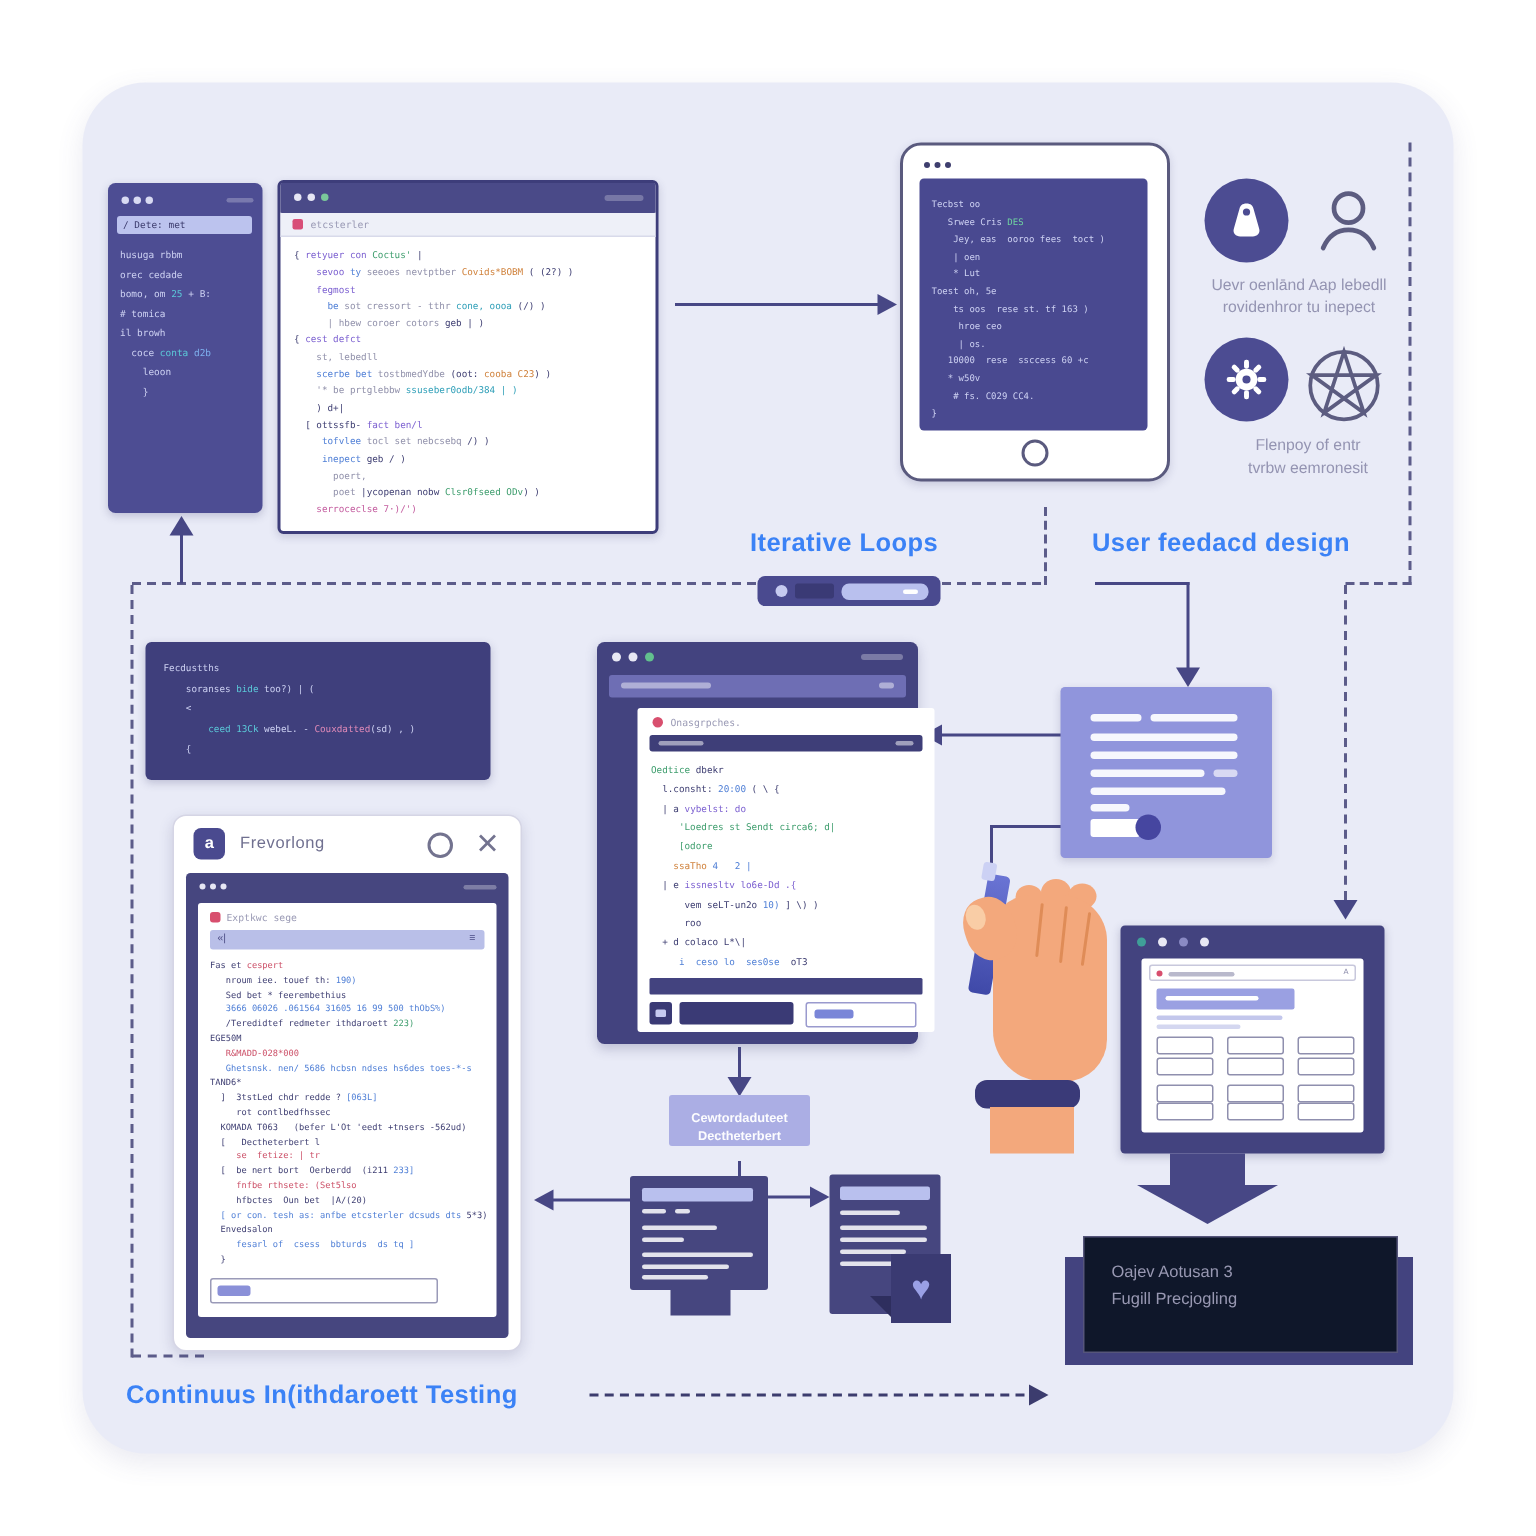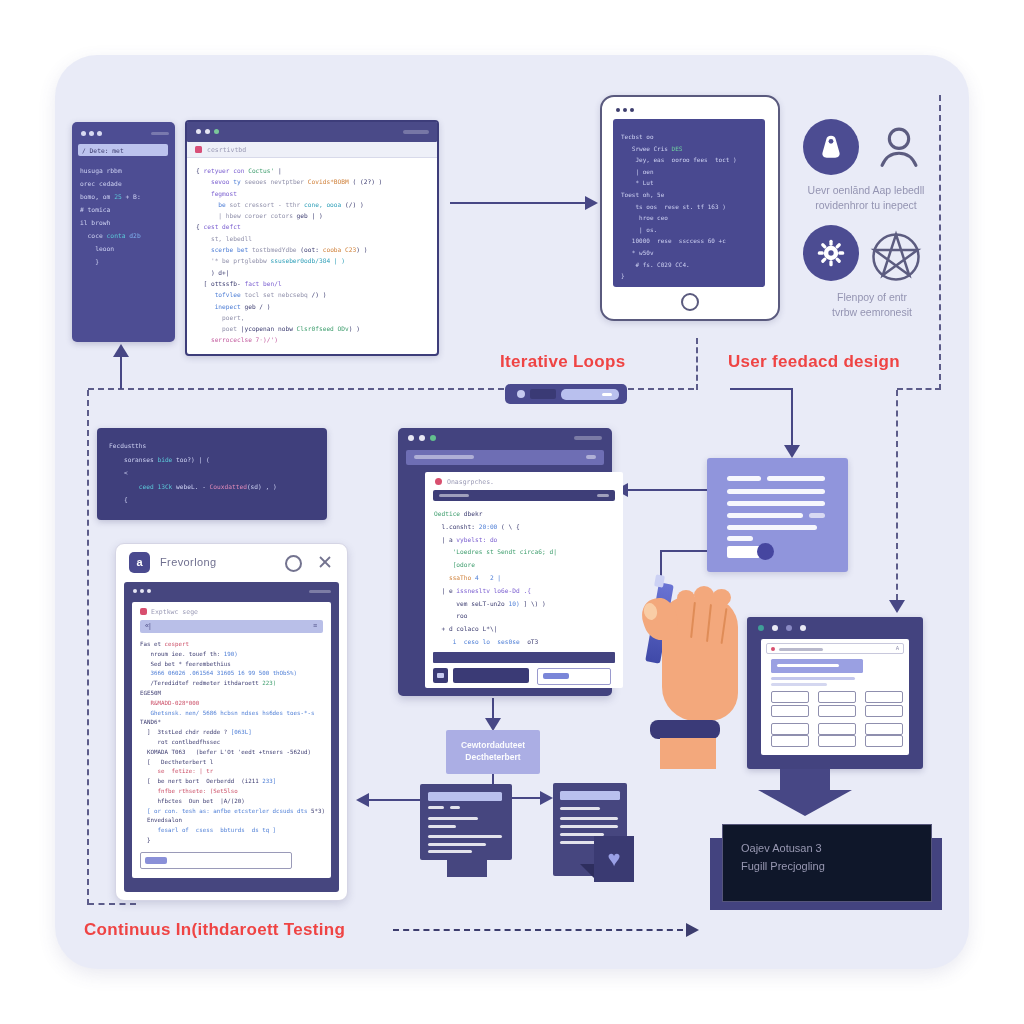--- a/index.html
+++ b/index.html
@@ -11,21 +11,21 @@
   
   .ln{position:absolute;background:#474785;}
   .dh{position:absolute;border-top:2px dashed #5c5c8a;}
   .dv{position:absolute;border-left:2px dashed #5c5c8a;}
   .ah{position:absolute;width:0;height:0;}
   .ah.r{border-top:7px solid transparent;border-bottom:7px solid transparent;border-left:13px solid #474785;}
   .ah.l{border-top:7px solid transparent;border-bottom:7px solid transparent;border-right:13px solid #474785;}
   .ah.d{border-left:8px solid transparent;border-right:8px solid transparent;border-top:13px solid #474785;}
   .ah.u{border-left:8px solid transparent;border-right:8px solid transparent;border-bottom:13px solid #474785;}
   
-  .biglabel{font-weight:bold;font-size:17px;color:#ef4444;letter-spacing:.3px;white-space:nowrap;}
+  .biglabel{font-weight:bold;font-size:17px;color:#3b82f6;letter-spacing:.3px;white-space:nowrap;}
   .cap{font-size:10.5px;color:#9494b2;text-align:center;line-height:15px;}
   .code{font-family:"DejaVu Sans Mono",monospace;white-space:pre;overflow:hidden;}
   .code-line{white-space:pre;}
   .tk-d{color:#3e3e72}.tk-p{color:#7b5fd0}.tk-g{color:#3f9e6e}.tk-b{color:#4f7fd6}
   .tk-o{color:#d0823c}.tk-t{color:#2f9fb8}.tk-r{color:#cc5068}.tk-pk{color:#c35b9e}
   .tk-gr{color:#9191ab}.tk-lg{color:#cdd1f2}.tk-tl{color:#5bc8d8}.tk-b2{color:#7fb2f0}
   .tk-g2{color:#6fd2a0}.tk-pk2{color:#e08ab8}
   .dot{position:absolute;border-radius:50%;}
   .deco{position:absolute;border-radius:2px;}
   .gcell{position:absolute;width:36px;height:10px;border:1.2px solid #8f8fae;background:#fff;border-radius:2px;}
@@ -87,21 +87,21 @@
 
   <div class="abs" style="left:185px;top:120px;width:250px;height:232px;background:#fff;border:2.5px solid #3d3d7a;border-radius:4px;box-shadow:0 2px 6px rgba(60,60,110,.2);">
     <div class="abs" style="left:0;top:0;width:100%;height:20px;background:#4a4a88;border-radius:1px;">
       <div class="dot" style="left:9px;top:7px;width:5px;height:5px;background:#e6e6f4;"></div>
       <div class="dot" style="left:18px;top:7px;width:5px;height:5px;background:#e6e6f4;"></div>
       <div class="dot" style="left:27px;top:7px;width:5px;height:5px;background:#7ac89a;"></div>
       <div class="deco" style="right:8px;top:8px;width:26px;height:4px;background:rgba(255,255,255,.25);"></div>
     </div>
     <div class="abs" style="left:0;top:20px;width:100%;height:15px;background:#eef0f8;border-bottom:1px solid #d8daea;">
       <div class="deco" style="left:8px;top:4px;width:7px;height:7px;background:#d84f78;border-radius:1.5px;"></div>
-      <div class="abs" style="left:20px;top:4px;font-size:6.5px;color:#9a9ab5;font-family:'DejaVu Sans Mono',monospace;">cesrtivtbd</div>
+      <div class="abs" style="left:20px;top:4px;font-size:6.5px;color:#9a9ab5;font-family:'DejaVu Sans Mono',monospace;">etcsterler</div>
     </div>
     <div class="code abs" style="left:9px;top:43px;width:232px;font-size:6.2px;line-height:11.3px;"><div class="code-line"><span class="tk-d">{ </span><span class="tk-p">retyuer con </span><span class="tk-g">Coctus' </span><span class="tk-d">|</span></div><div class="code-line"><span class="tk-p">    sevoo </span><span class="tk-b">ty </span><span class="tk-gr">seeoes nevtptber </span><span class="tk-o">Covids*BOBM </span><span class="tk-d">( (2?) )</span></div><div class="code-line"><span class="tk-p">    fegmost</span></div><div class="code-line"><span class="tk-b">      be </span><span class="tk-gr">sot cressort - tthr </span><span class="tk-t">cone, oooa </span><span class="tk-d">(/) )</span></div><div class="code-line"><span class="tk-gr">      | hbew coroer cotors </span><span class="tk-d">geb | )</span></div><div class="code-line"><span class="tk-d">{ </span><span class="tk-p">cest defct</span></div><div class="code-line"><span class="tk-gr">    st, lebedll</span></div><div class="code-line"><span class="tk-b">    scerbe bet </span><span class="tk-gr">tostbmedYdbe </span><span class="tk-d">(oot: </span><span class="tk-o">cooba C23</span><span class="tk-d">) )</span></div><div class="code-line"><span class="tk-gr">    '* be prtglebbw </span><span class="tk-t">ssuseber0odb/384 | )</span></div><div class="code-line"><span class="tk-d">    ) d+|</span></div><div class="code-line"><span class="tk-d">  [ ottssfb- </span><span class="tk-p">fact ben/l</span></div><div class="code-line"><span class="tk-b">     tofvlee </span><span class="tk-gr">tocl set nebcsebq </span><span class="tk-d">/) )</span></div><div class="code-line"><span class="tk-b">     inepect </span><span class="tk-d">geb / )</span></div><div class="code-line"><span class="tk-gr">       poert,</span></div><div class="code-line"><span class="tk-gr">       poet </span><span class="tk-d">|ycopenan nobw </span><span class="tk-g">Clsr0fseed ODv</span><span class="tk-d">) )</span></div><div class="code-line"><span class="tk-pk">    serroceclse </span><span class="tk-pk">7·)/')</span></div></div>
   </div>
 
   <div class="abs" style="left:600px;top:95px;width:176px;height:222px;background:#fff;border:2px solid #5a5a7e;border-radius:14px;box-shadow:0 2px 6px rgba(60,60,110,.18);">
     <div class="dot" style="left:14px;top:11px;width:4px;height:4px;background:#3e3e6e;"></div>
     <div class="dot" style="left:21px;top:11px;width:4px;height:4px;background:#3e3e6e;"></div>
     <div class="dot" style="left:28px;top:11px;width:4px;height:4px;background:#3e3e6e;"></div>
     <div class="abs" style="left:11px;top:22px;width:152px;height:168px;background:#494990;border-radius:3px;">
       <div class="code abs" style="left:8px;top:12px;width:138px;font-size:6px;line-height:11.6px;"><div class="code-line"><span class="tk-lg">Tecbst oo</span></div><div class="code-line"><span class="tk-lg">   Srwee Cris </span><span class="tk-g2">DES</span></div><div class="code-line"><span class="tk-lg">    Jey, eas  ooroo fees  toct )</span></div><div class="code-line"><span class="tk-lg">    | oen</span></div><div class="code-line"><span class="tk-lg">    * Lut</span></div><div class="code-line"><span class="tk-lg">Toest oh, 5e</span></div><div class="code-line"><span class="tk-lg">    ts oos  rese st. tf 163 )</span></div><div class="code-line"><span class="tk-lg">     hroe ceo</span></div><div class="code-line"><span class="tk-lg">     | os.</span></div><div class="code-line"><span class="tk-lg">   10000  rese  ssccess 60 +c</span></div><div class="code-line"><span class="tk-lg">   * w50v</span></div><div class="code-line"><span class="tk-lg">    # fs. C029 CC4.</span></div><div class="code-line"><span class="tk-lg">}</span></div></div>
@@ -216,21 +216,21 @@
       <div class="abs" style="left:8px;top:196px;width:15px;height:15px;background:#3a3a75;border-radius:2px;">
         <div class="deco" style="left:4px;top:5px;width:7px;height:5px;background:#c6caf0;border-radius:1px;"></div>
       </div>
       <div class="abs" style="left:28px;top:196px;width:76px;height:15px;background:#3a3a75;border-radius:2px;"></div>
       <div class="abs" style="left:112px;top:196px;width:72px;height:15px;background:#fff;border:1px solid #9a9ace;border-radius:2px;">
         <div class="deco" style="left:5px;top:4px;width:26px;height:6px;background:#7a86d8;"></div>
       </div>
     </div>
   </div>
 
-  <div class="abs" style="left:446px;top:730px;width:94px;height:44px;background:#abaee4;border-radius:2px;text-align:center;color:rgba(255,255,255,.96);font-size:8.5px;font-weight:bold;line-height:11.5px;padding-top:10px;box-sizing:border-box;">
+  <div class="abs" style="left:446px;top:730px;width:94px;height:34px;background:#abaee4;border-radius:2px;text-align:center;color:rgba(255,255,255,.96);font-size:8.5px;font-weight:bold;line-height:11.5px;padding-top:10px;box-sizing:border-box;">
     <div>Cewtordaduteet</div>
     <div>Dectheterbert</div>
   </div>
 
   <div class="abs" style="left:420px;top:784px;width:92px;height:76px;background:#46467f;border-radius:2px;">
     <div class="deco" style="left:8px;top:8px;width:74px;height:9px;background:#b9c0ee;border-radius:1.5px;"></div>
     <div class="dwline" style="left:8px;top:22px;width:16px;"></div>
     <div class="dwline" style="left:30px;top:22px;width:10px;"></div>
     <div class="dwline" style="left:8px;top:33px;width:50px;"></div>
     <div class="dwline" style="left:8px;top:41px;width:28px;"></div>

